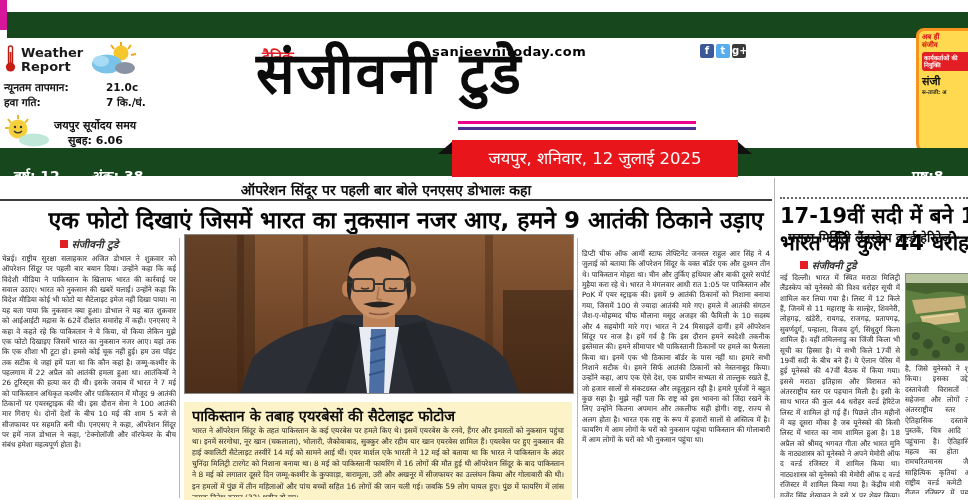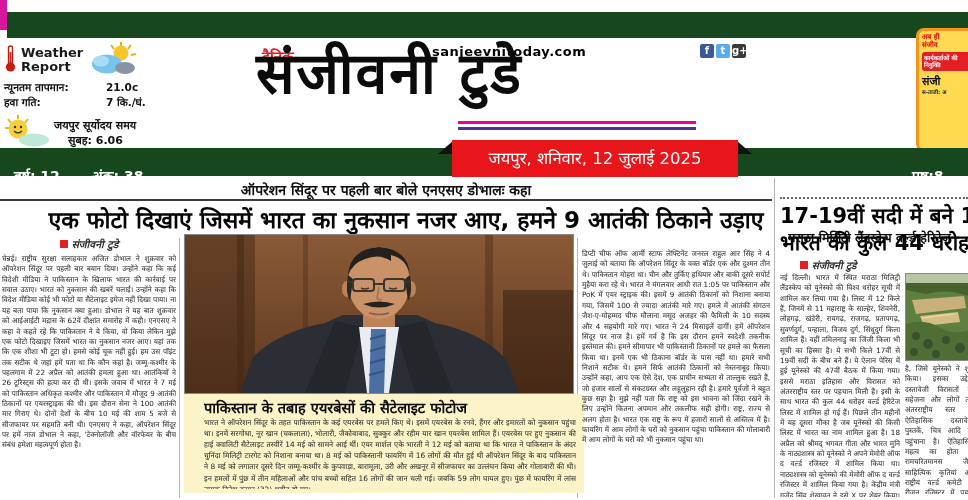--- a/index.html
+++ b/index.html
@@ -75,21 +75,21 @@
           font-size:10.5px;font-weight:700;font-style:italic;color:#333;}
   .red-sq{display:inline-block;width:8px;height:8px;background:#e31e24;}
 
   
   #col1{left:2px;top:237px;width:174px;}
   #col1-body{margin-top:3px;height:246px;}
 
   
   #col2{left:184px;top:234px;width:390px;}
   #photo-frame{border:1px solid #8a8a8a;background:#ddd;width:388px;height:158px;overflow:hidden;}
-  #caption-box{margin-top:0;background:#fcf3c9;padding:3px 8px 4px 20px;width:372px;height:92px;overflow:hidden;}
+  #caption-box{margin-top:8px;background:#fcf3c9;padding:3px 8px 4px 8px;width:372px;height:92px;overflow:hidden;}
   #caption-head{font-size:14.5px;font-weight:900;color:#0d0d0d;white-space:nowrap;overflow:hidden;}
   #caption-body{font-size:7.4px;line-height:1.5;text-align:justify;color:#1c1c1c;overflow:hidden;height:72px;}
 
   
   #col3{left:582px;top:234px;width:188px;}
   .c3-head{font-size:15px;font-weight:900;line-height:1.25;color:#0a0a0a;white-space:nowrap;overflow:hidden;}
   #col3-body{margin-top:15px;height:222px;}
 
   
   #hr-kicker{left:788px;top:181px;width:180px;font-size:12.5px;font-weight:900;color:#0d0d0d;

